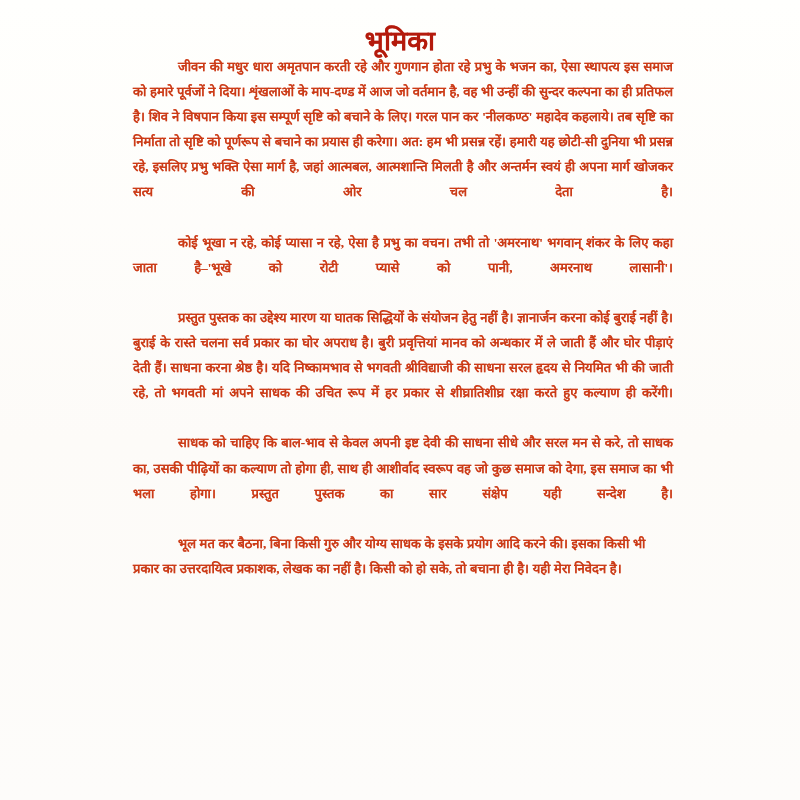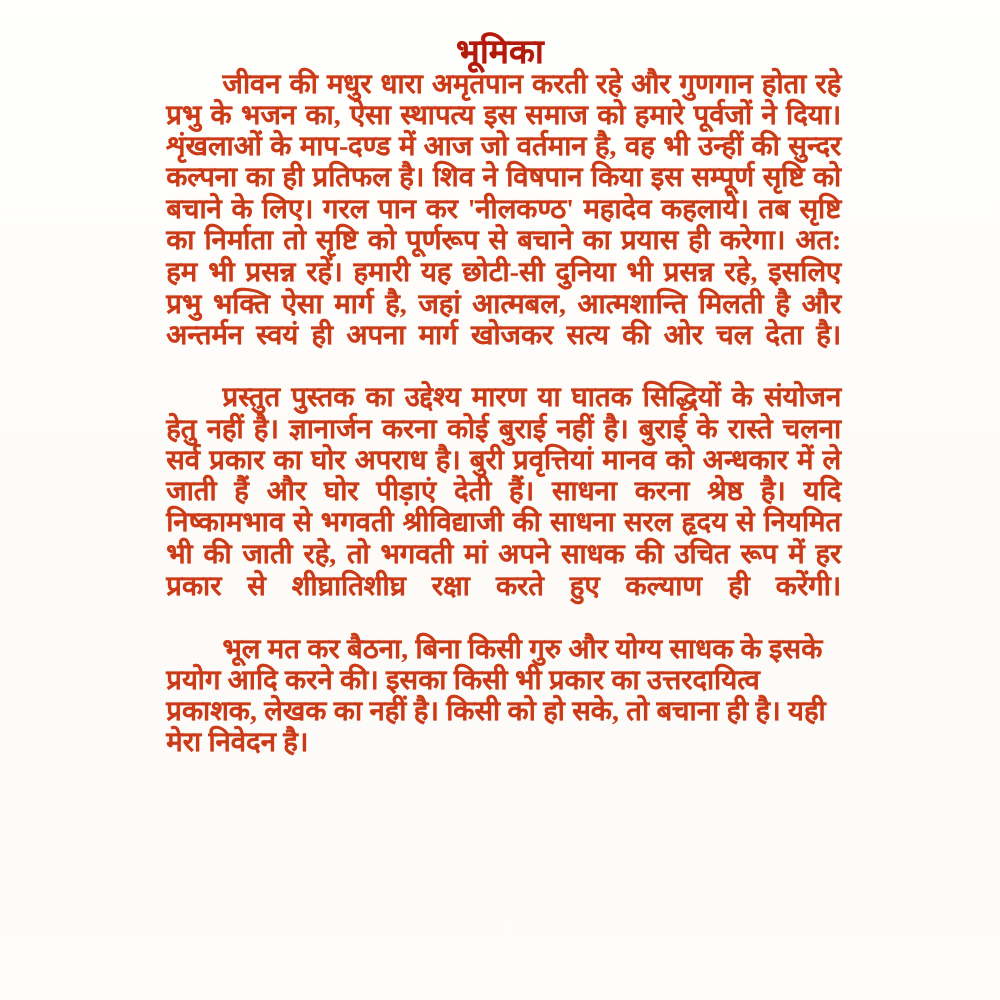--- a/index.html
+++ b/index.html
@@ -44,21 +44,21 @@
     position: absolute;
     left: 133px;
     top: 54px;
     width: 540px;
   }
 
   .para {
     margin: 0;
     padding: 0;
     color: #cc3b17;
-    font-size: 22px;
+    font-size: 13px;
     line-height: 25.1px;
     font-weight: bold;
     text-align: justify;
     text-justify: inter-word;
     text-indent: 45px;
     word-spacing: 0.4px;
     text-shadow: 0 0 0.55px rgba(204,59,23,0.5);
   }
   .para:last-child { text-align: left; }
 
@@ -73,22 +73,24 @@
 <body>
 
 <div id="page" style="background-color: rgb(254, 253, 251);">
 
   <h1 class="doc-title" style="color: rgb(180, 26, 12);">भूमिका</h1>
 
   <div class="text-column">
 
     <p class="para" style="color: rgb(204, 59, 23);">जीवन की मधुर धारा अमृतपान करती रहे और गुणगान होता रहे प्रभु के भजन का, ऐसा स्थापत्य इस समाज को हमारे पूर्वजों ने दिया। शृंखलाओं के माप-दण्ड में आज जो वर्तमान है, वह भी उन्हीं की सुन्दर कल्पना का ही प्रतिफल है। शिव ने विषपान किया इस सम्पूर्ण सृष्टि को बचाने के लिए। गरल पान कर 'नीलकण्ठ' महादेव कहलाये। तब सृष्टि का निर्माता तो सृष्टि को पूर्णरूप से बचाने का प्रयास ही करेगा। अत: हम भी प्रसन्न रहें। हमारी यह छोटी-सी दुनिया भी प्रसन्न रहे, इसलिए प्रभु भक्ति ऐसा मार्ग है, जहां आत्मबल, आत्मशान्ति मिलती है और अन्तर्मन स्वयं ही अपना मार्ग खोजकर सत्य की ओर चल देता है।</p>
 
+    <p class="para" style="color: rgb(204, 59, 23);">कोई भूखा न रहे, कोई प्यासा न रहे, ऐसा है प्रभु का वचन। तभी तो 'अमरनाथ' भगवान् शंकर के लिए कहा जाता है–'भूखे को रोटी प्यासे को पानी, अमरनाथ लासानी'।</p>
 
 
     <p class="para" style="color: rgb(204, 59, 23);">प्रस्तुत पुस्तक का उद्देश्य मारण या घातक सिद्धियों के संयोजन हेतु नहीं है। ज्ञानार्जन करना कोई बुराई नहीं है। बुराई के रास्ते चलना सर्व प्रकार का घोर अपराध है। बुरी प्रवृत्तियां मानव को अन्धकार में ले जाती हैं और घोर पीड़ाएं देती हैं। साधना करना श्रेष्ठ है। यदि निष्कामभाव से भगवती श्रीविद्याजी की साधना सरल हृदय से नियमित भी की जाती रहे, तो भगवती मां अपने साधक की उचित रूप में हर प्रकार से शीघ्रातिशीघ्र रक्षा करते हुए कल्याण ही करेंगी।</p>
 
+    <p class="para" style="color: rgb(204, 59, 23);">साधक को चाहिए कि बाल-भाव से केवल अपनी इष्ट देवी की साधना सीधे और सरल मन से करे, तो साधक का, उसकी पीढ़ियों का कल्याण तो होगा ही, साथ ही आशीर्वाद स्वरूप वह जो कुछ समाज को देगा, इस समाज का भी भला होगा। प्रस्तुत पुस्तक का सार संक्षेप यही सन्देश है।</p>
 
     <p class="para" style="color: rgb(204, 59, 23);">भूल मत कर बैठना, बिना किसी गुरु और योग्य साधक के इसके प्रयोग आदि करने की। इसका किसी भी प्रकार का उत्तरदायित्व प्रकाशक, लेखक का नहीं है। किसी को हो सके, तो बचाना ही है। यही मेरा निवेदन है।</p>
 
   </div>
 
 </div>
 
 </body></html>

